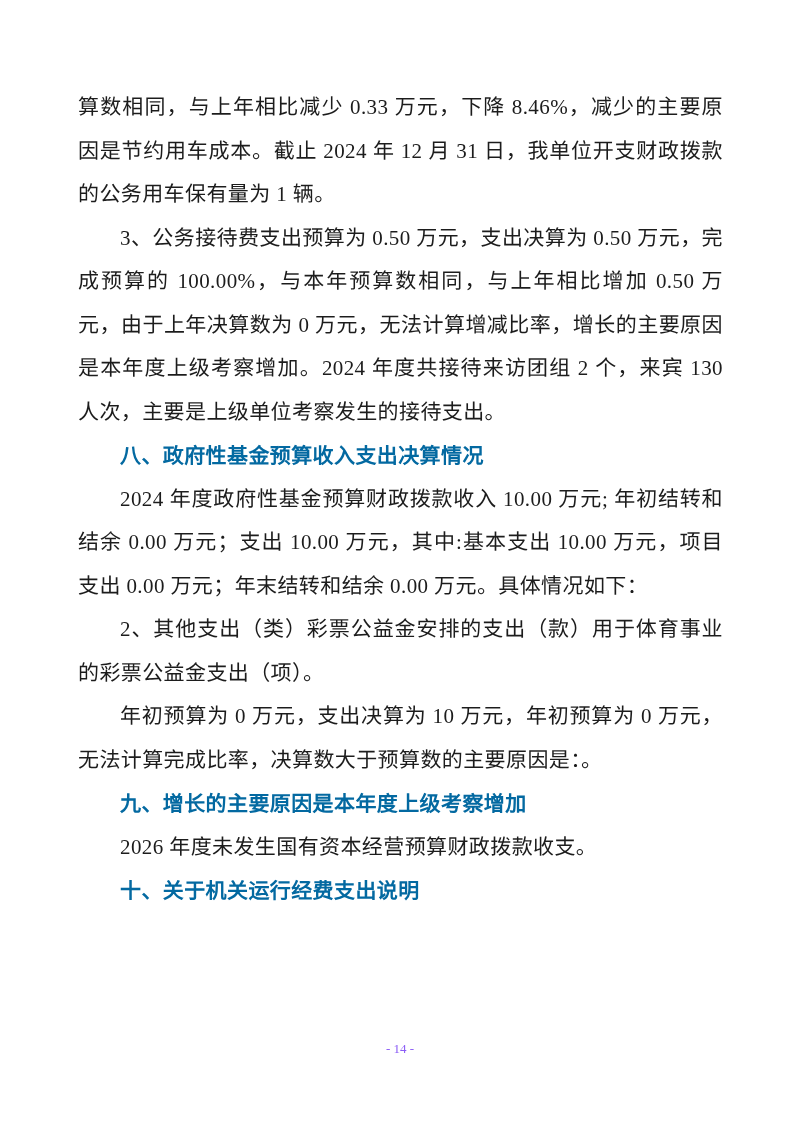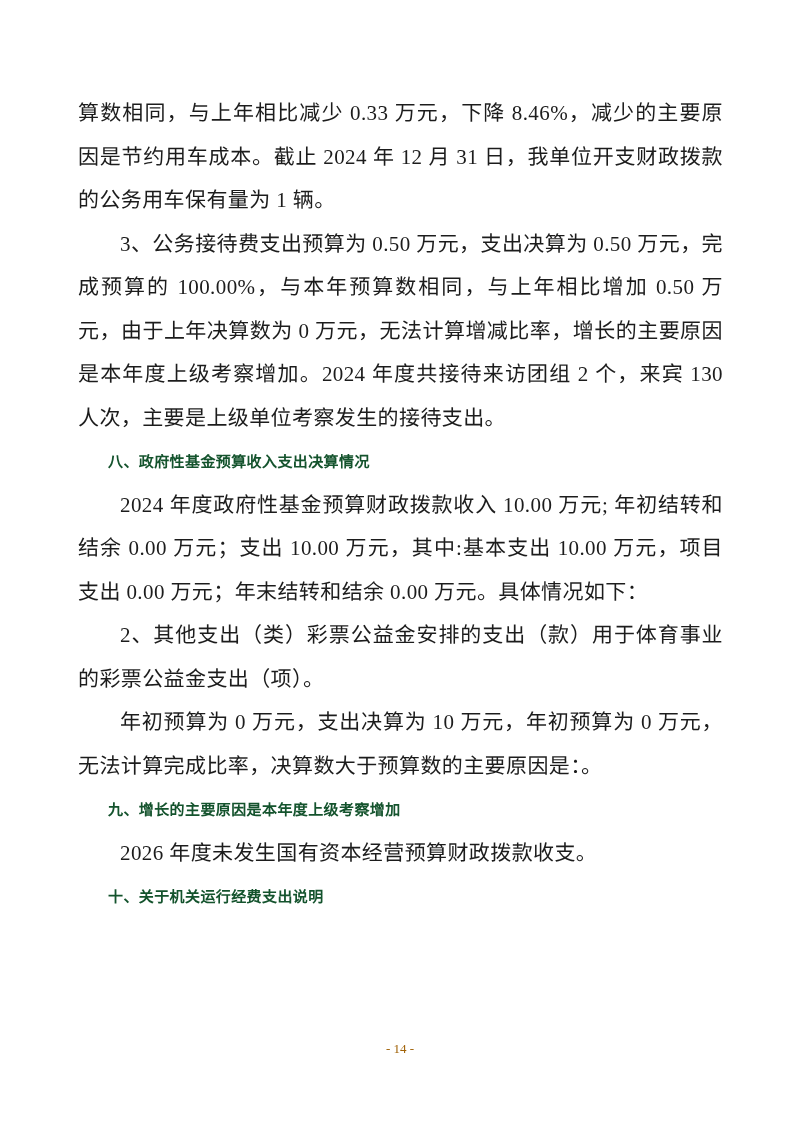--- a/index.html
+++ b/index.html
@@ -12,52 +12,52 @@
     width: 800px;
     height: 1131px;
     background: #ffffff;
     overflow: hidden;
     font-family: "Liberation Serif", "DejaVu Serif", serif;
     color: #1c1c1c;
   }
   .body-text {
     position: absolute;
     left: 78px;
-    top: 92px;
+    top: 86px;
     width: 645px;
     font-size: 21px;
     line-height: 43.5px;
     text-align: justify;
     letter-spacing: 0.4px;
   }
   .para {
     margin: 0;
     text-indent: 2em;
   }
   .para.no-indent {
     text-indent: 0;
   }
   .heading {
     margin: 0;
-    font-size: 15px;
+    font-size: 21px;
     line-height: 43.5px;
     font-weight: 700;
     text-indent: 2em;
     font-family: "Liberation Sans", "DejaVu Sans", sans-serif;
-    color: #14532d;
+    color: #0369a1;
   }
   .footer {
     position: absolute;
     left: 0;
     top: 1040px;
     width: 100%;
     text-align: center;
     font-size: 13px;
     line-height: 18px;
-    color: #a16207;
+    color: #8b5cf6;
     font-family: "Liberation Serif", "DejaVu Serif", serif;
   }
 </style>
 </head>
 <body>
 
 <div class="page">
   <div class="body-text">
     <p class="para no-indent">算数相同，与上年相比减少 0.33 万元，下降 8.46%，减少的主要原因是节约用车成本。截止 2024 年 12 月 31 日，我单位开支财政拨款的公务用车保有量为 1 辆。</p>
     <p class="para">3、公务接待费支出预算为 0.50 万元，支出决算为 0.50 万元，完成预算的 100.00%，与本年预算数相同，与上年相比增加 0.50 万元，由于上年决算数为 0 万元，无法计算增减比率，增长的主要原因是本年度上级考察增加。2024 年度共接待来访团组 2 个，来宾 130 人次，主要是上级单位考察发生的接待支出。</p>

